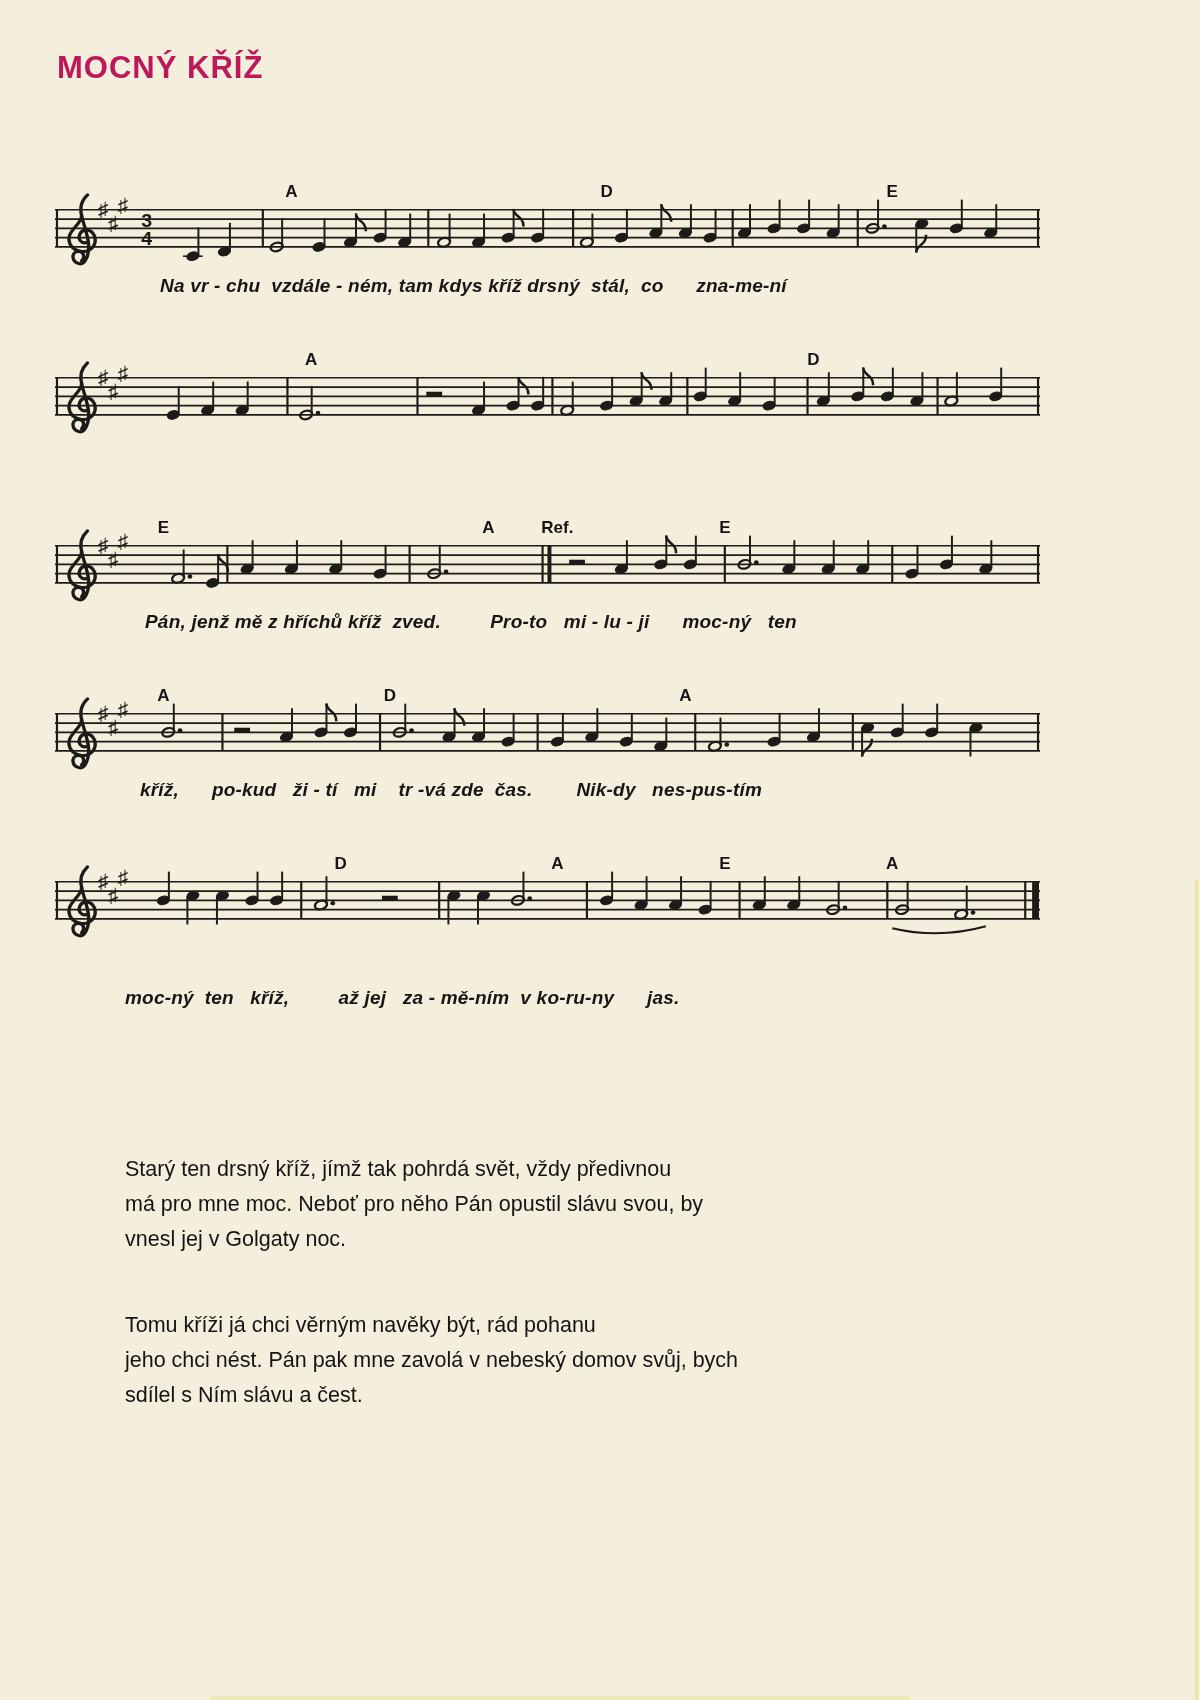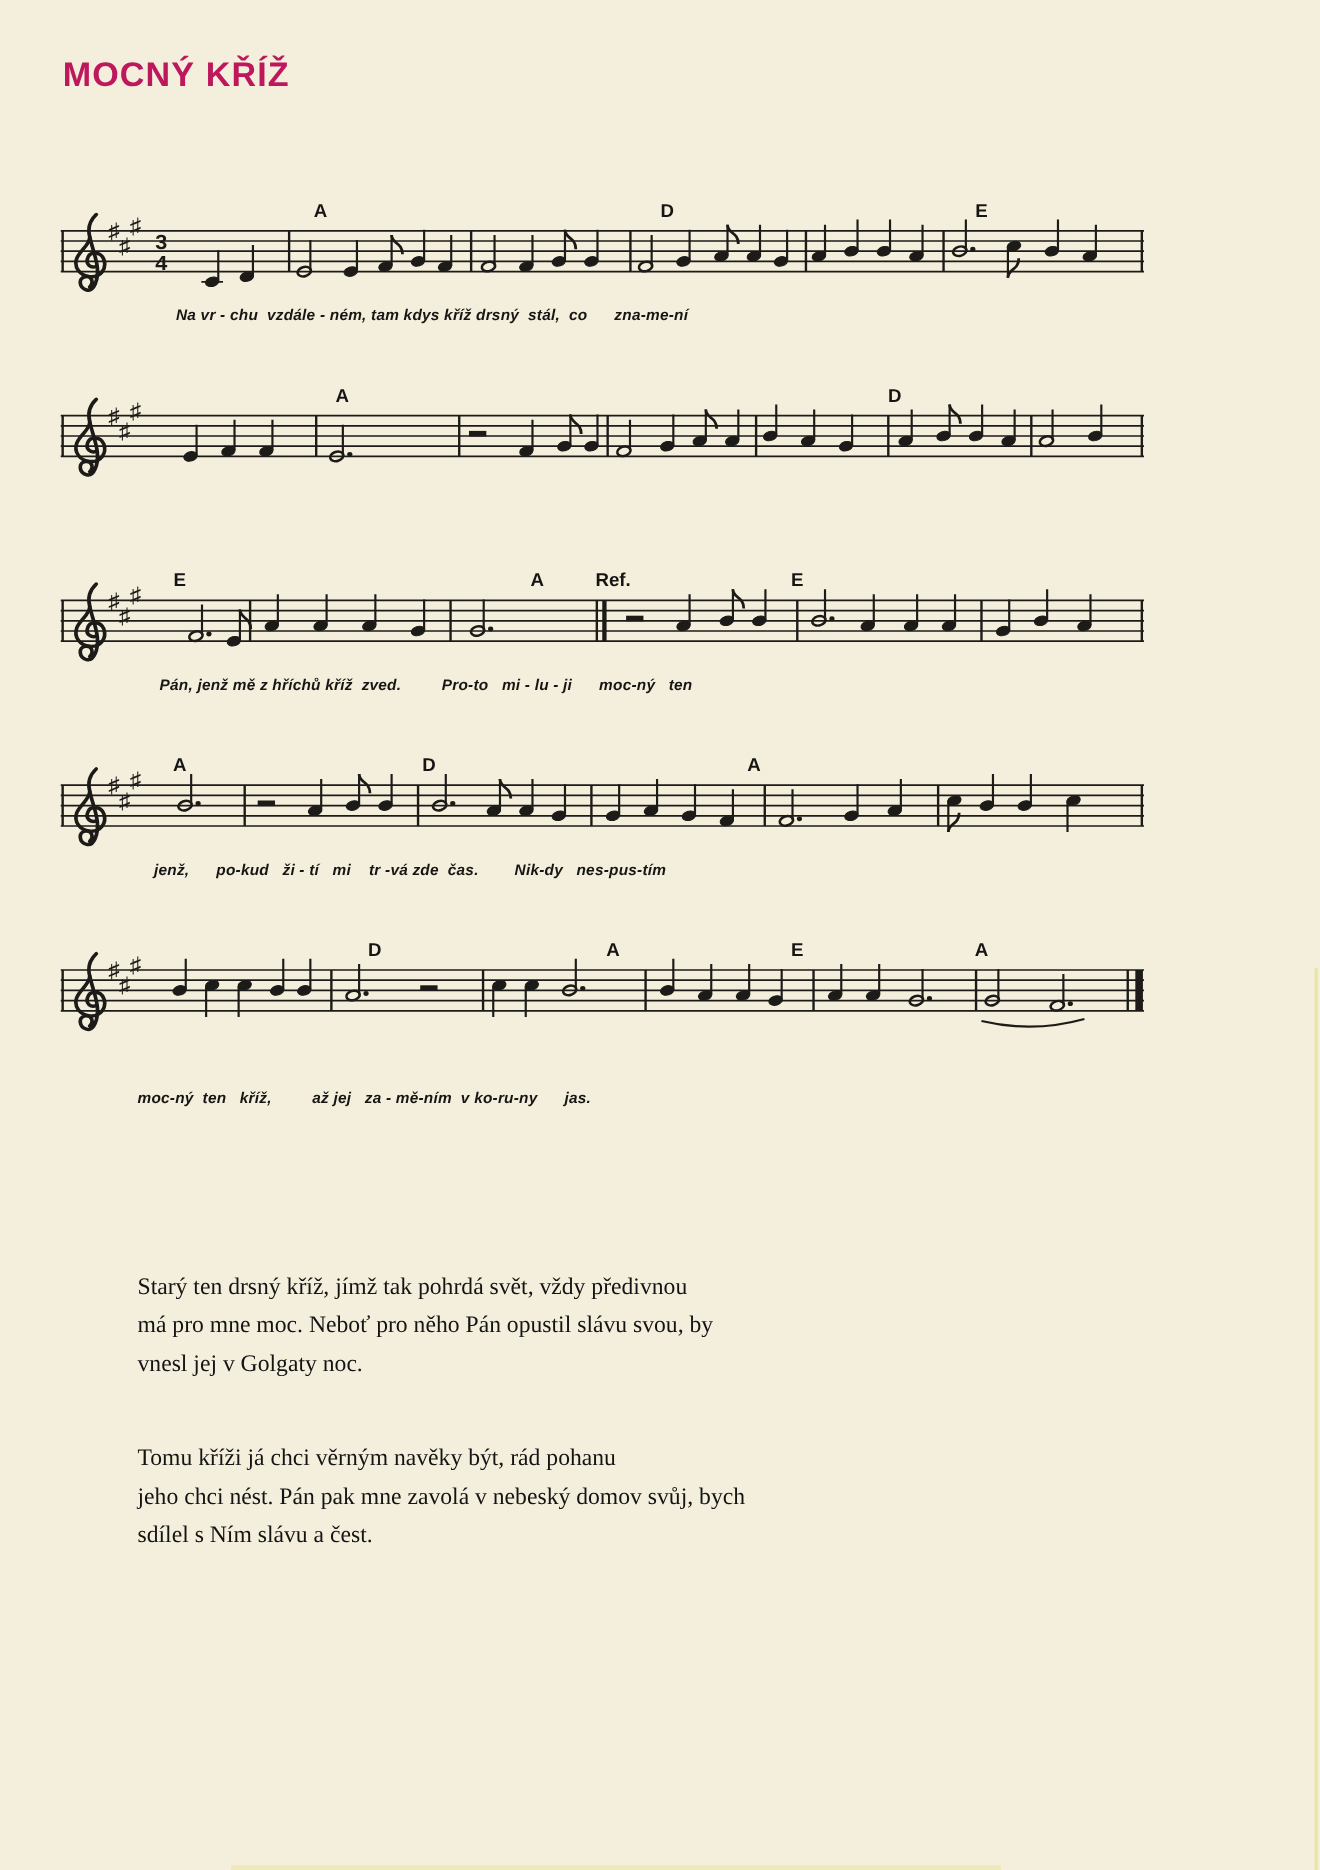--- a/index.html
+++ b/index.html
@@ -21,29 +21,29 @@
   }
 
   .score{margin:96px 0 0 55px;width:985px;}
   .stave-block{position:relative;height:150px;}
   .chord{
     position:absolute;top:0;font-size:17px;font-weight:700;color:#161513;
     transform:translateX(-50%);white-space:pre;
   }
   .staff{display:block;margin-top:18px;width:985px;height:102px;}
   .lyrics{
-    font-style:italic;font-weight:700;font-size:14px;line-height:24px;
+    font-style:italic;font-weight:700;font-size:19px;line-height:24px;
     white-space:pre;color:#171614;margin-top:-10px;
     font-family:"Liberation Sans",sans-serif;letter-spacing:.2px;
   }
 
   .verses{margin:148px 0 0 125px;width:890px;}
   .verse{
     font-size:21.5px;line-height:1.62;color:#141414;
-    white-space:pre-line;margin:16px 0 52px 0;font-family:Liberation Serif, serif;
+    white-space:pre-line;margin:16px 0 52px 0;
   }
 </style>
 </head>
 <body>
 
 <div class="page">
   <div class="edge-mark"></div>
   <div class="edge-mark2"></div>
 
   <div class="header">
@@ -503,21 +503,21 @@
           </g>
           <g>
             <ellipse cx="890" cy="50" rx="6.3" ry="4.5" transform="rotate(-18 890 50)" fill="#1c1b18" stroke="#1c1b18" stroke-width="1"></ellipse>
             <line x1="895.6" y1="49" x2="895.6" y2="19" stroke="#1c1b18" stroke-width="2"></line>
           </g>
           <g>
             <ellipse cx="935" cy="45" rx="6.3" ry="4.5" transform="rotate(-18 935 45)" fill="#1c1b18" stroke="#1c1b18" stroke-width="1"></ellipse>
             <line x1="929.4" y1="46" x2="929.4" y2="76" stroke="#1c1b18" stroke-width="2"></line>
           </g>
         </svg>
-        <div class="lyrics" style="padding-left: 85px;">jenž,      po-kud   ži - tí   mi    tr -vá zde  čas.        Nik-dy   nes-pus-tím</div>
+        <div class="lyrics" style="padding-left: 85px;">kříž,      po-kud   ži - tí   mi    tr -vá zde  čas.        Nik-dy   nes-pus-tím</div>
       </div>
       <div class="stave-block">
         <span class="chord" style="left: 29%;">D</span>
         <span class="chord" style="left: 51%;">A</span>
         <span class="chord" style="left: 68%;">E</span>
         <span class="chord" style="left: 85%;">A</span>
         <svg viewBox="0 0 1000 110" preserveAspectRatio="none" class="staff">
           <line x1="0" y1="30" x2="1000" y2="30" stroke="#1c1b18" stroke-width="1.7"></line>
           <line x1="0" y1="40" x2="1000" y2="40" stroke="#1c1b18" stroke-width="1.7"></line>
           <line x1="0" y1="50" x2="1000" y2="50" stroke="#1c1b18" stroke-width="1.7"></line>

